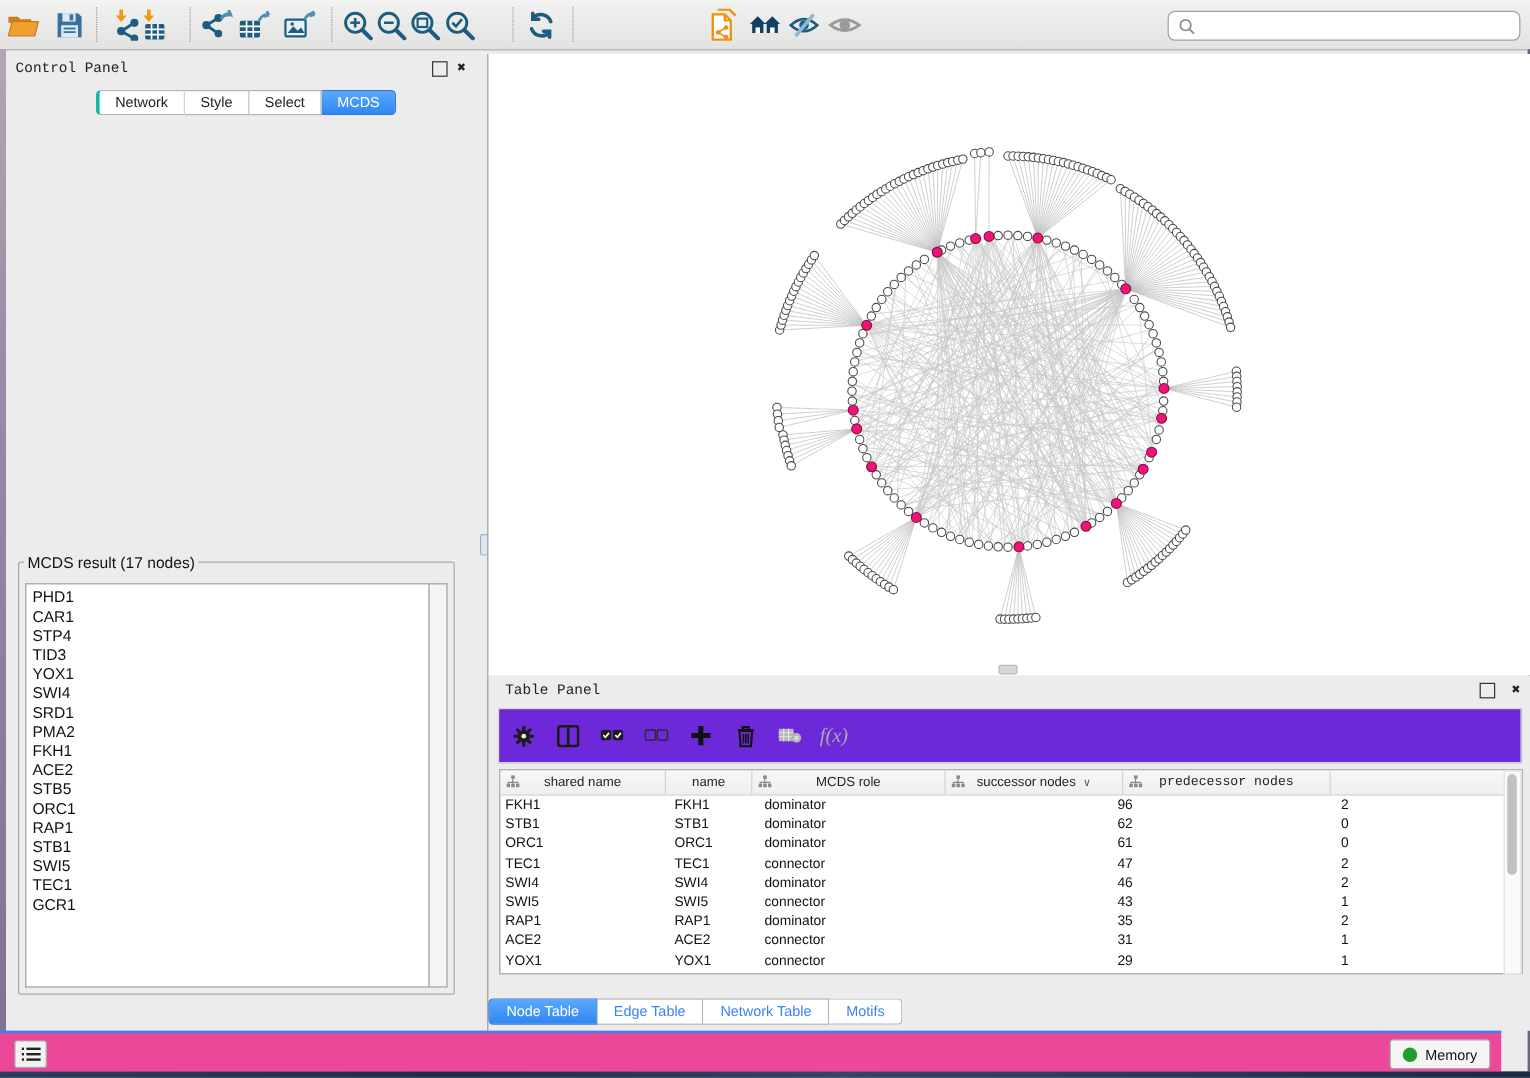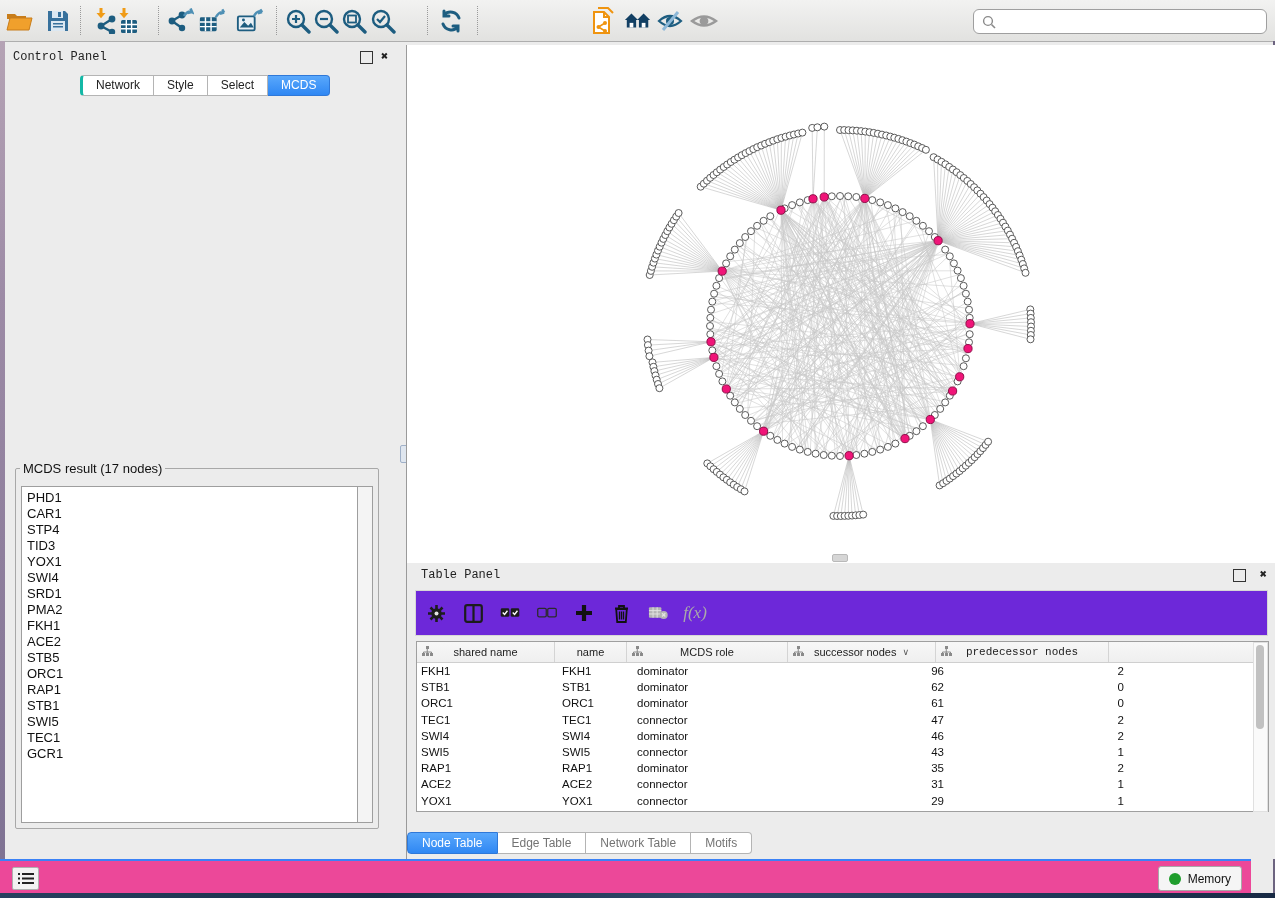--- a/index.html
+++ b/index.html
@@ -67,21 +67,21 @@
   .th .sitemap{position:absolute;left:5px;top:4px;}
   .sortchev{margin-left:6px;font-size:9px;color:#555;}
   .tp-rows{overflow:hidden;}
   .tr{display:flex;height:16.2px;cursor:default;}
   .td{font-size:11.5px;color:#111;line-height:16px;white-space:nowrap;overflow:hidden;}
   .td.l{padding-left:4px;text-align:left;}
   .td.r{text-align:right;}
   .tp-scroll{position:absolute;right:8px;top:79px;width:13px;height:168px;background:#fafafa;border:1px solid #e0e0e0;}
   .tp-thumb{position:absolute;left:2px;top:2px;width:8px;height:84px;background:#c1c1c1;border-radius:5px;}
   .tp-tabs{position:absolute;left:0;right:0;top:269px;height:22px;display:flex;}
-  .tp-tab{height:20px;line-height:20px;padding:0 14px;font-size:12px;background:#fff;border:1px solid #b4b4b4;border-left:none;color:#737373;cursor:pointer;}
+  .tp-tab{height:20px;line-height:20px;padding:0 14px;font-size:12px;background:#fff;border:1px solid #b4b4b4;border-left:none;color:#3b82f6;cursor:pointer;}
   .tp-tab:first-child{border-left:1px solid #b4b4b4;border-radius:4px 0 0 4px;}
   .tp-tab:last-child{border-radius:0 4px 4px 0;}
   .tp-tab.active{background:linear-gradient(#59a8fc,#2f87f3);border-color:#2f78d8;color:#fff;}
   
   .status-bar{position:absolute;left:0;top:859px;width:1251px;height:34px;background:#ec4899;border-top:2px solid #3b82f6;}
   .list-btn{position:absolute;left:12px;top:6px;width:27px;height:23px;background:#f2f2f2;border:1px solid #b0b0b0;border-radius:2px;cursor:pointer;display:flex;align-items:center;justify-content:center;padding:0;}
   .memory-btn{position:absolute;right:9px;top:5px;height:25px;background:#f5f5f5;border:1px solid #a8a8a8;border-radius:3px;display:flex;align-items:center;padding:0 10px;cursor:pointer;font:12px "Liberation Sans",sans-serif;color:#111;}
   .memory-btn .dot{width:12px;height:12px;border-radius:50%;background:#1f9d2d;margin-right:7px;}
   .desktop-bottom{position:absolute;left:0;top:893px;width:1275px;height:5px;background:linear-gradient(90deg,#27405f,#1b2e49 30%,#31486a 55%,#22395a 80%,#182a44);}
 </style>

